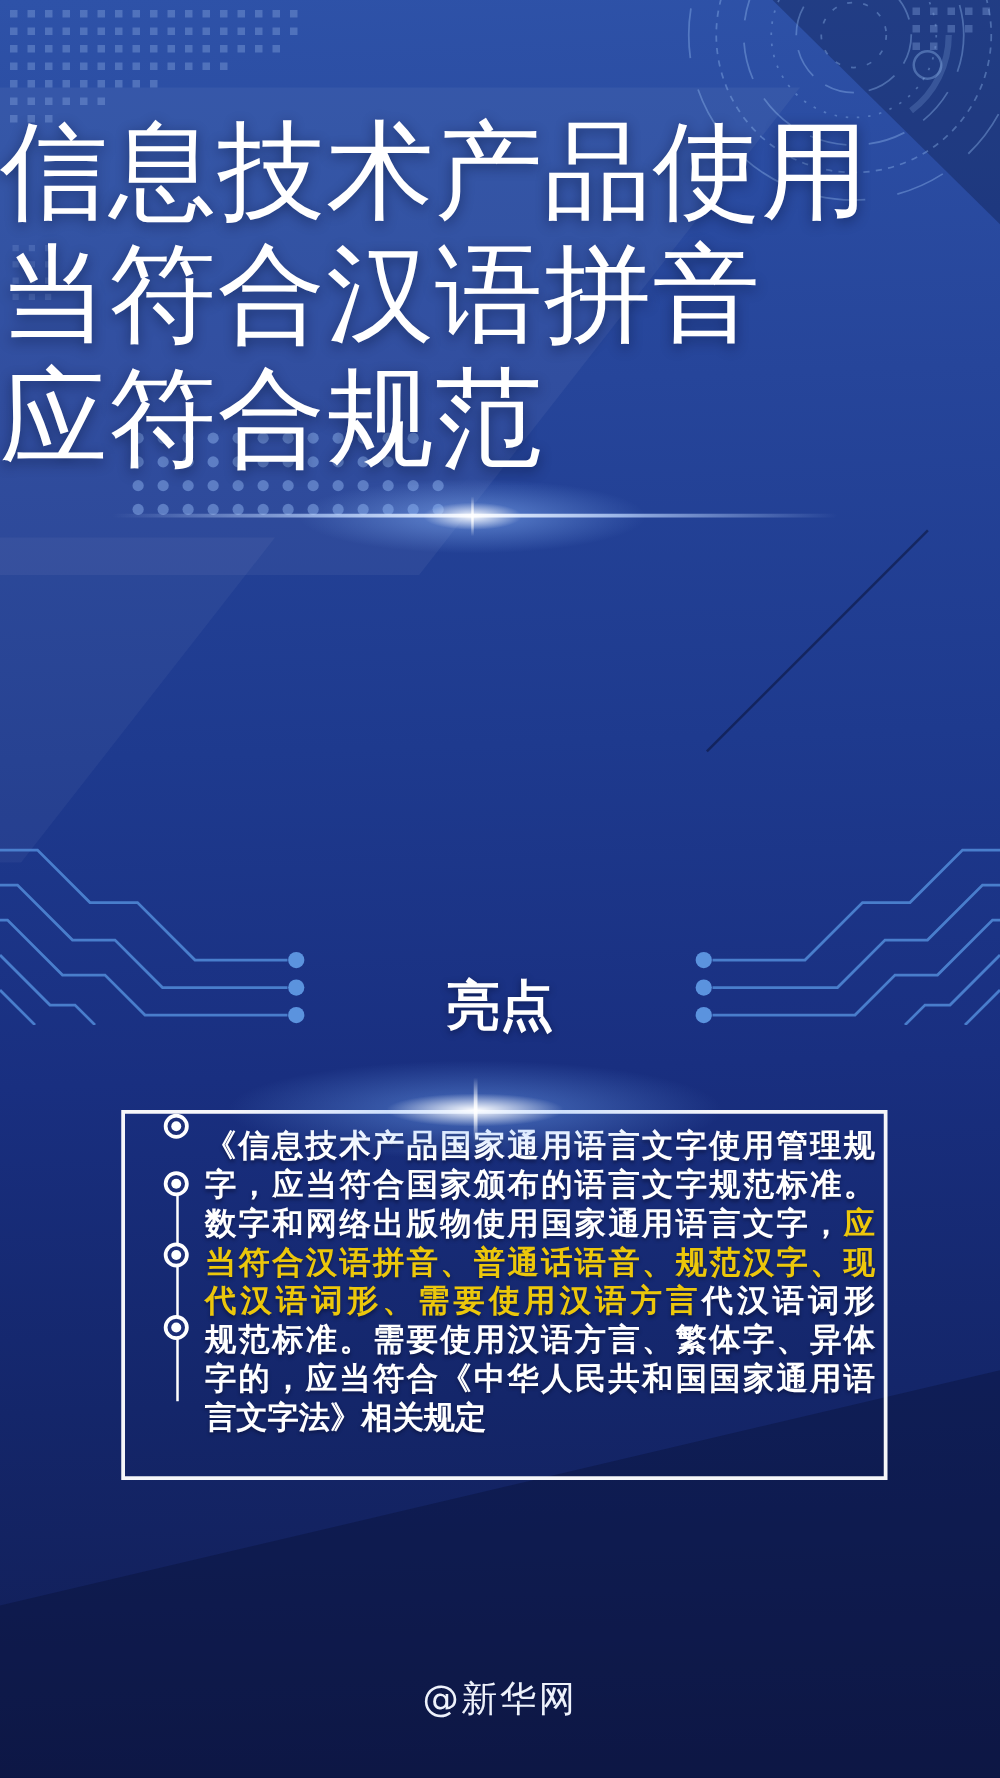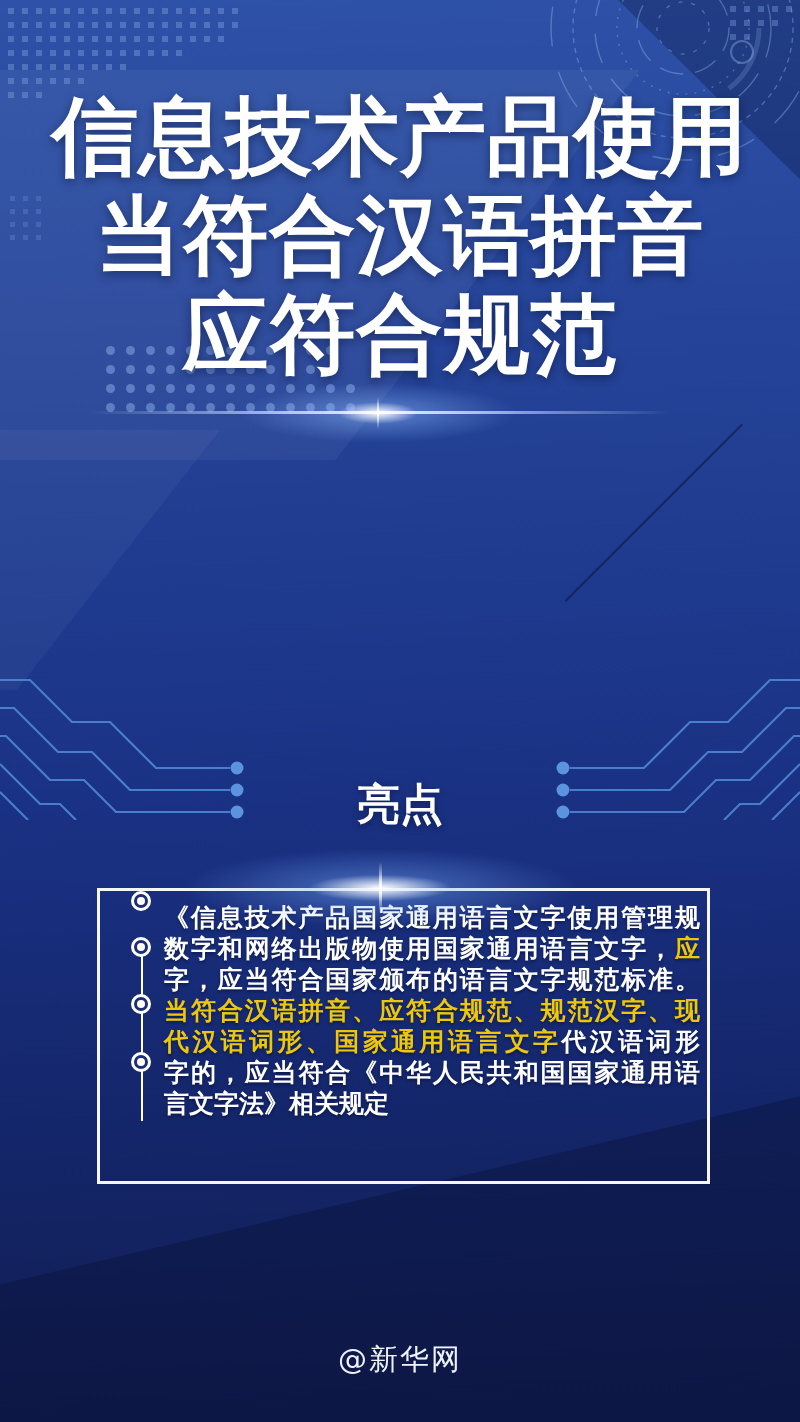--- a/index.html
+++ b/index.html
@@ -31,22 +31,22 @@
   .circuit circle{fill:#5b93de;}
   
   .flare1-line{left:90px;top:411px;width:580px;height:2.5px;background:linear-gradient(90deg,rgba(170,200,255,0) 0%,rgba(190,215,255,.75) 30%,#eaf2ff 50%,rgba(190,215,255,.75) 70%,rgba(170,200,255,0) 100%);}
   .flare1-glow{left:238px;top:383px;width:280px;height:60px;background:radial-gradient(ellipse at center,rgba(140,185,255,.55),rgba(140,185,255,0) 70%);}
   .flare1-core{left:338px;top:402px;width:80px;height:22px;background:radial-gradient(ellipse at center,rgba(255,255,255,.95),rgba(200,225,255,0) 70%);}
   .flare1-v{left:377px;top:397px;width:2px;height:32px;background:linear-gradient(rgba(255,255,255,0),#fff,rgba(255,255,255,0));}
   .flare2-glow{left:180px;top:848px;width:400px;height:80px;background:radial-gradient(ellipse at center,rgba(120,175,255,.5),rgba(120,175,255,0) 70%);z-index:6;}
   .flare2-core{left:310px;top:875px;width:140px;height:26px;background:radial-gradient(ellipse at center,rgba(255,255,255,.98),rgba(200,225,255,0) 72%);z-index:6;}
   .flare2-v{left:379px;top:862px;width:2.5px;height:52px;background:linear-gradient(rgba(255,255,255,0),#fff,rgba(255,255,255,0));z-index:6;}
   
-  .title{position:absolute;left:0;top:88px;width:800px;text-align:center;color:var(--title-text,#ffffff);
-    font-weight:700;font-size:86px;line-height:99px;letter-spacing:1px;z-index:5;
+  .title{position:absolute;left:0;top:88px;width:800px;color:var(--title-text,#ffffff);
+    font-weight:400;font-size:86px;line-height:99px;letter-spacing:1px;z-index:5;
     text-shadow:0 3px 10px rgba(0,10,40,.45);}
   
   .section-title{position:absolute;left:0;top:776px;width:800px;text-align:center;color:#fff;
     font-weight:700;font-size:43px;z-index:5;text-shadow:0 2px 6px rgba(0,10,40,.5);}
   
   .hbox{position:absolute;left:97px;top:888px;width:607px;height:290px;border:3px solid rgba(255,255,255,.96);z-index:4;}
   .rail{position:absolute;left:41px;top:57px;width:2px;height:173px;background:#fff;}
   .ring{position:absolute;left:31px;width:14px;height:14px;border:3px solid #fff;border-radius:50%;background:#1c2e78;}
   .ring::after{content:"";position:absolute;left:3px;top:3px;width:8px;height:8px;border-radius:50%;background:#fff;}
   .ring:nth-of-type(2){top:46px;}
@@ -275,24 +275,25 @@
   <div class="section-title">亮点</div>
 
   <div class="hbox">
     <div class="rail"></div>
     <span class="ring"></span>
     <span class="ring"></span>
     <span class="ring"></span>
     <span class="ring"></span>
     <div class="btext">
         <div class="bline"><span>《信息技术产品国家通用语言文字使用管理规</span></div>
+        <div class="bline"><span>字，应当符合国家颁布的语言文字规范标准。</span></div>
         <div class="bline"><span>数字和网络出版物使用国家通用语言文字，</span><span class="hl">应</span></div>
-        <div class="bline"><span>字，应当符合国家颁布的语言文字规范标准。</span></div>
-        <div class="bline"><span class="hl">当符合汉语拼音、应符合规范、规范汉字、现</span></div>
-        <div class="bline"><span class="hl">代汉语词形、国家通用语言文字</span><span>代汉语词形</span></div>
+        <div class="bline"><span class="hl">当符合汉语拼音、普通话语音、规范汉字、现</span></div>
+        <div class="bline"><span class="hl">代汉语词形、需要使用汉语方言</span><span>代汉语词形</span></div>
+        <div class="bline"><span>规范标准。需要使用汉语方言、繁体字、异体</span></div>
         <div class="bline"><span>字的，应当符合《中华人民共和国国家通用语</span></div>
         <div class="bline"><span>言文字法》相关规定</span></div>
       </div>
   </div>
 
   <div class="deco flare2-glow"></div>
   <div class="deco flare2-core"></div>
   <div class="deco flare2-v"></div>
 
   <div class="footer">@新华网</div>

